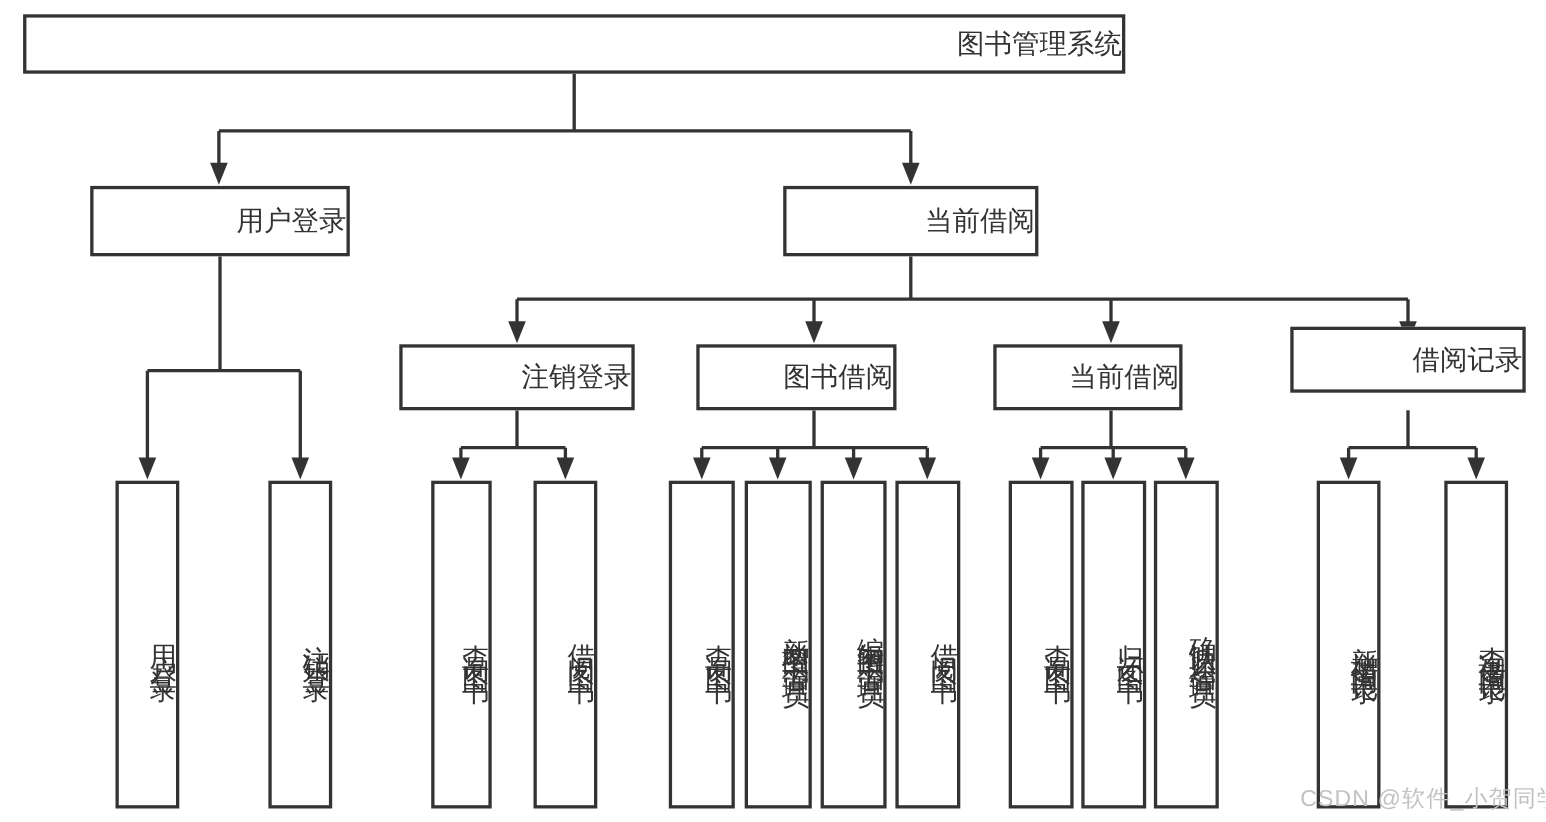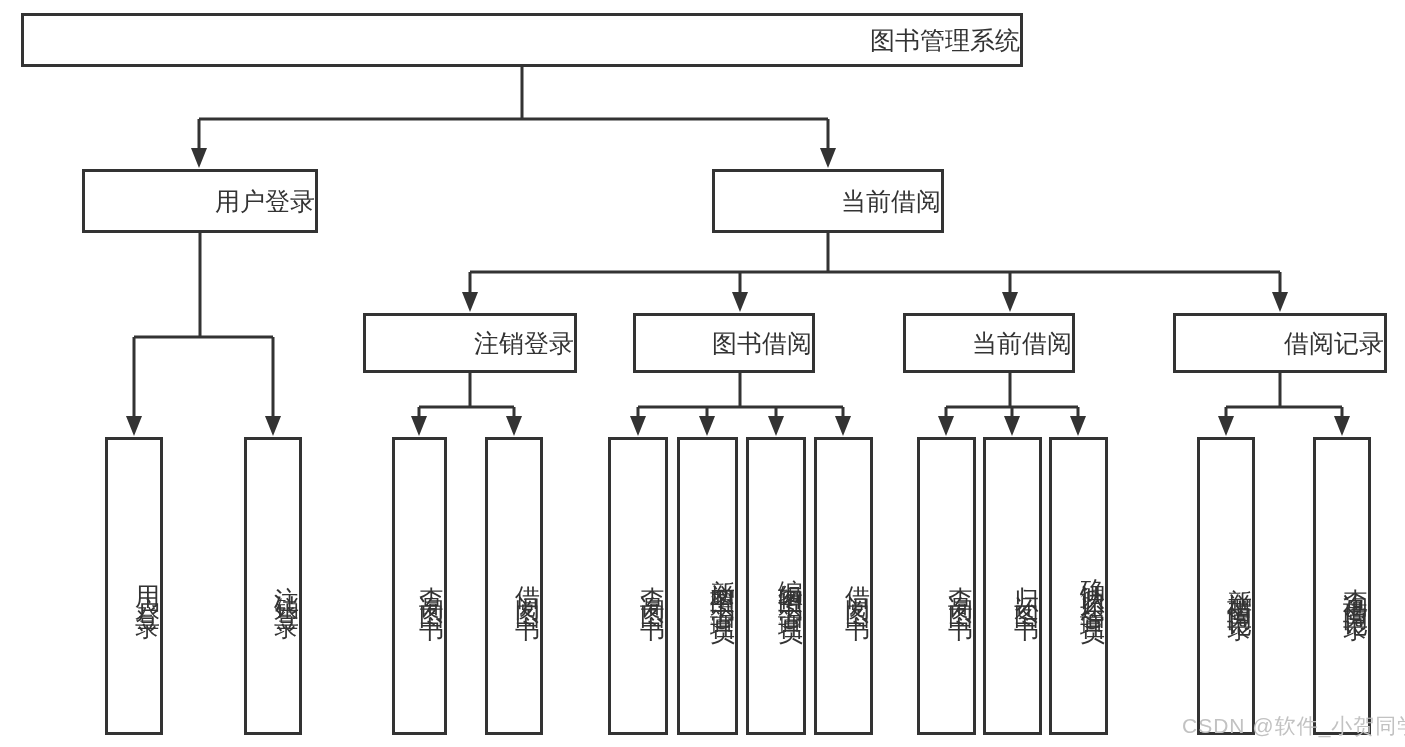--- a/index.html
+++ b/index.html
@@ -90,21 +90,21 @@
 
   <div class="node" style="left:363px;top:313px;width:214px;height:60px">
     <span>注销登录</span>
   </div>
   <div class="node" style="left:633px;top:313px;width:182px;height:60px">
     <span>图书借阅</span>
   </div>
   <div class="node" style="left:903px;top:313px;width:172px;height:60px">
     <span>当前借阅</span>
   </div>
-  <div class="node" style="left:1173px;top:313px;width:214px;height:60px">
+  <div class="node" style="left:1173px;top:297px;width:214px;height:60px">
     <span>借阅记录</span>
   </div>
 
   <div class="node leaf" style="left:105px;top:437px;width:58px;height:298px">
     <span class="sp-wide">用户登录</span>
   </div>
   <div class="node leaf" style="left:244px;top:437px;width:58px;height:298px">
     <span class="sp-wide">注销登录</span>
   </div>
 

